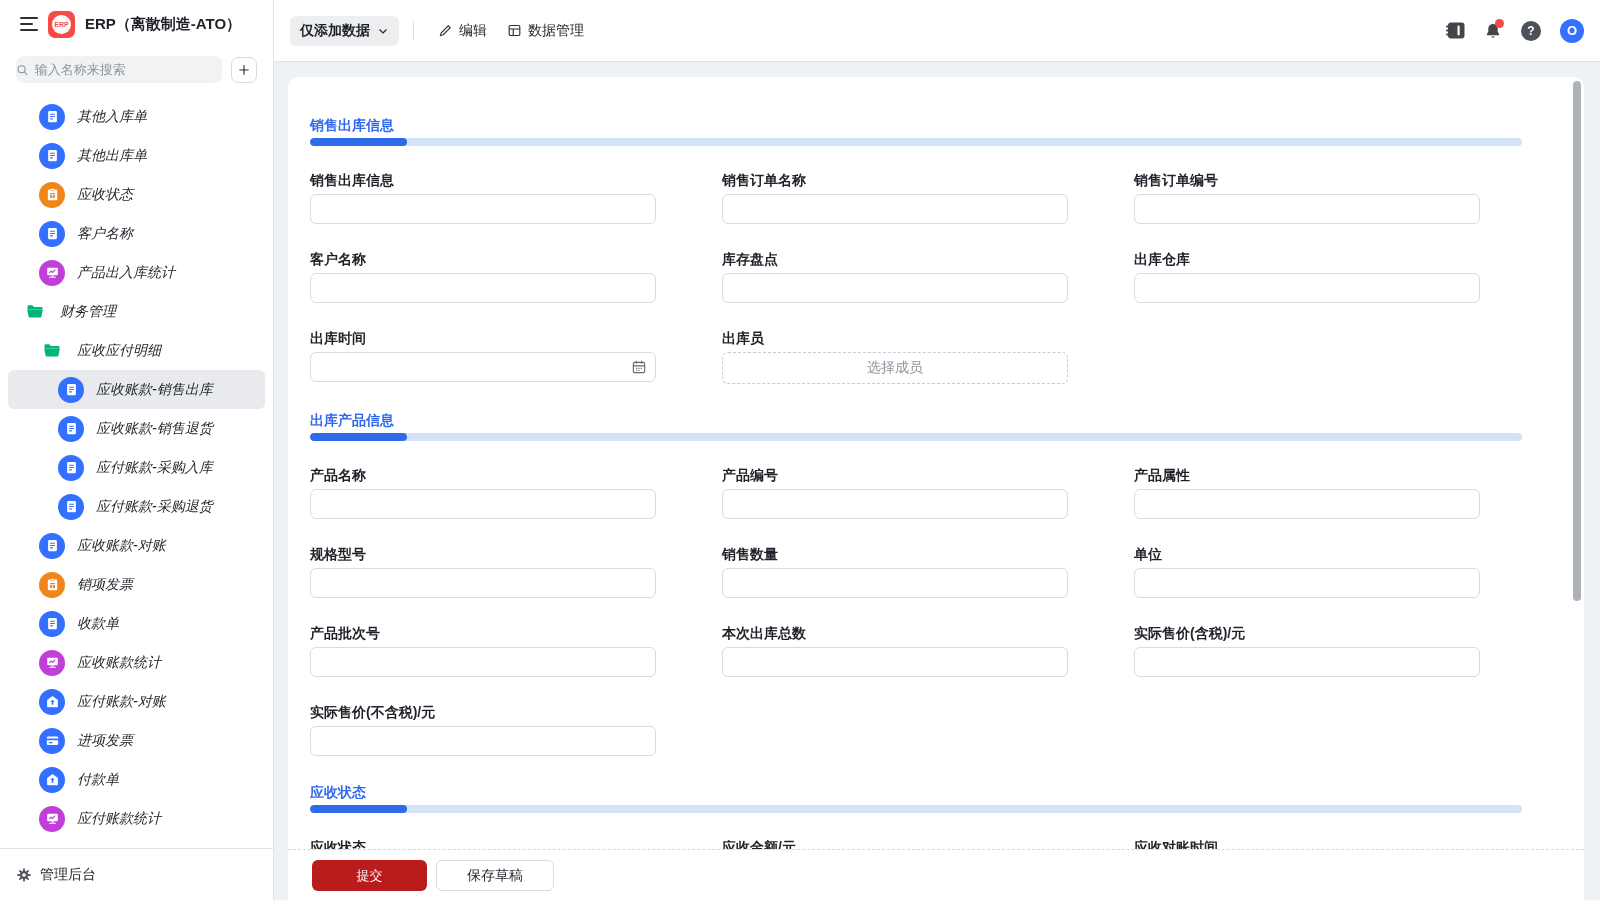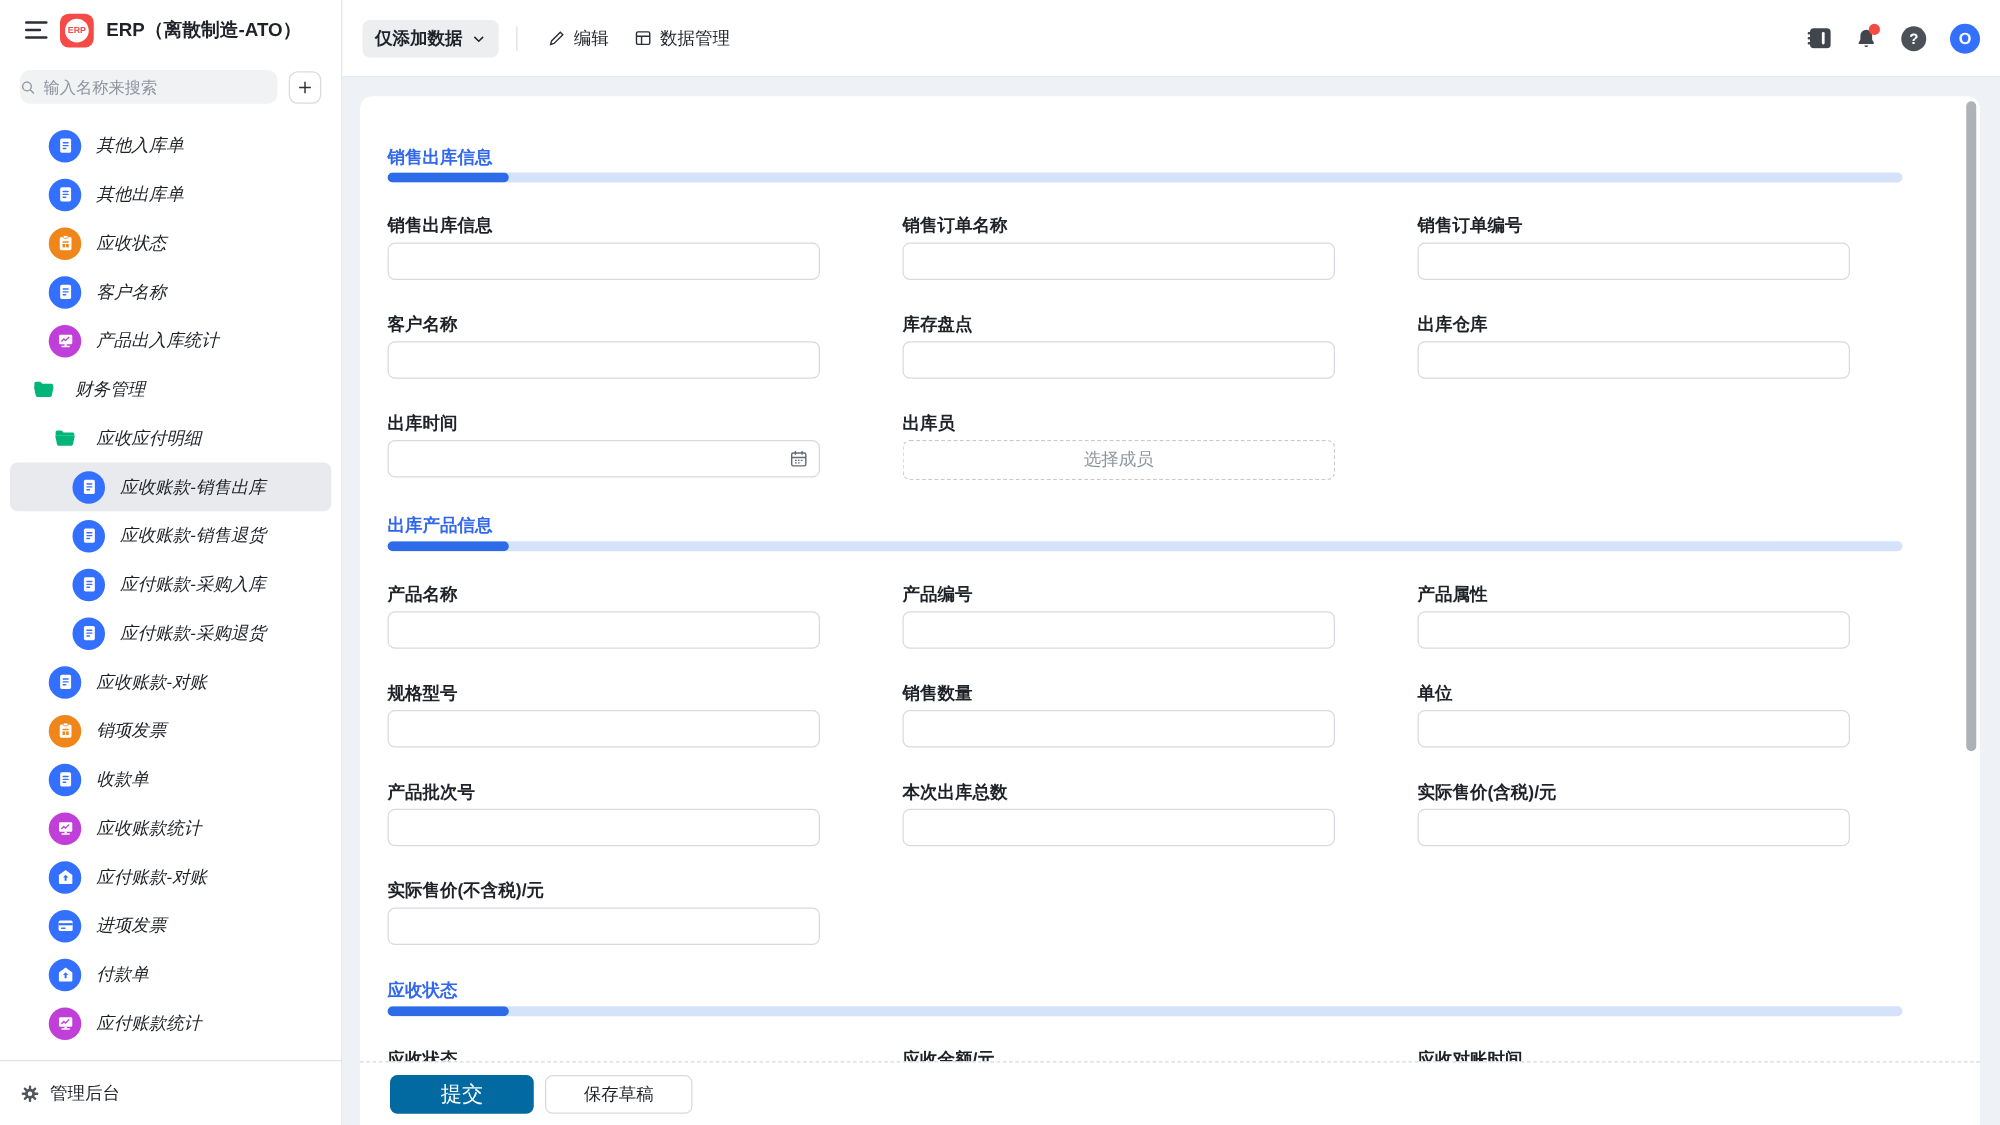--- a/index.html
+++ b/index.html
@@ -99,22 +99,22 @@
            outline:none; padding:0 10px; font-size:14px; font-family:inherit; background:#fff; }
   .date-wrap { position:relative; }
   .date-wrap svg { position:absolute; right:9px; top:7px; }
   .member-box { height:32px; border:1px dashed #c6cbd2; border-radius:6px; background:#fff;
            display:flex; align-items:center; justify-content:center; font-size:14px;
            color:#8f959e; cursor:pointer; }
 
   .form-footer { position:absolute; left:14px; right:16px; bottom:0; height:51px;
            background:#fff; border-top:1px dashed #d6d9de; display:flex; align-items:flex-start;
            gap:9px; padding:10px 0 0 24px; z-index:5; }
-  .btn-submit { width:115px; height:31px; border:none; border-radius:6px; background:#0369a1;
-           color:#fff; font-size:17px; cursor:pointer; font-family:inherit; }
+  .btn-submit { width:115px; height:31px; border:none; border-radius:6px; background:#b91c1c;
+           color:#fff; font-size:13px; cursor:pointer; font-family:inherit; }
   .btn-draft { width:118px; height:31px; border:1px solid #d7dae0; border-radius:6px; background:#fff;
            color:#1f2329; font-size:14px; cursor:pointer; font-family:inherit; }
 </style>
 </head>
 <body>
 
 <svg width="0" height="0" style="position:absolute">
   <defs>
     <symbol id="i-doc" viewBox="0 0 24 24">
       <rect x="5" y="3" width="14" height="18" rx="2" fill="#fff"></rect>

